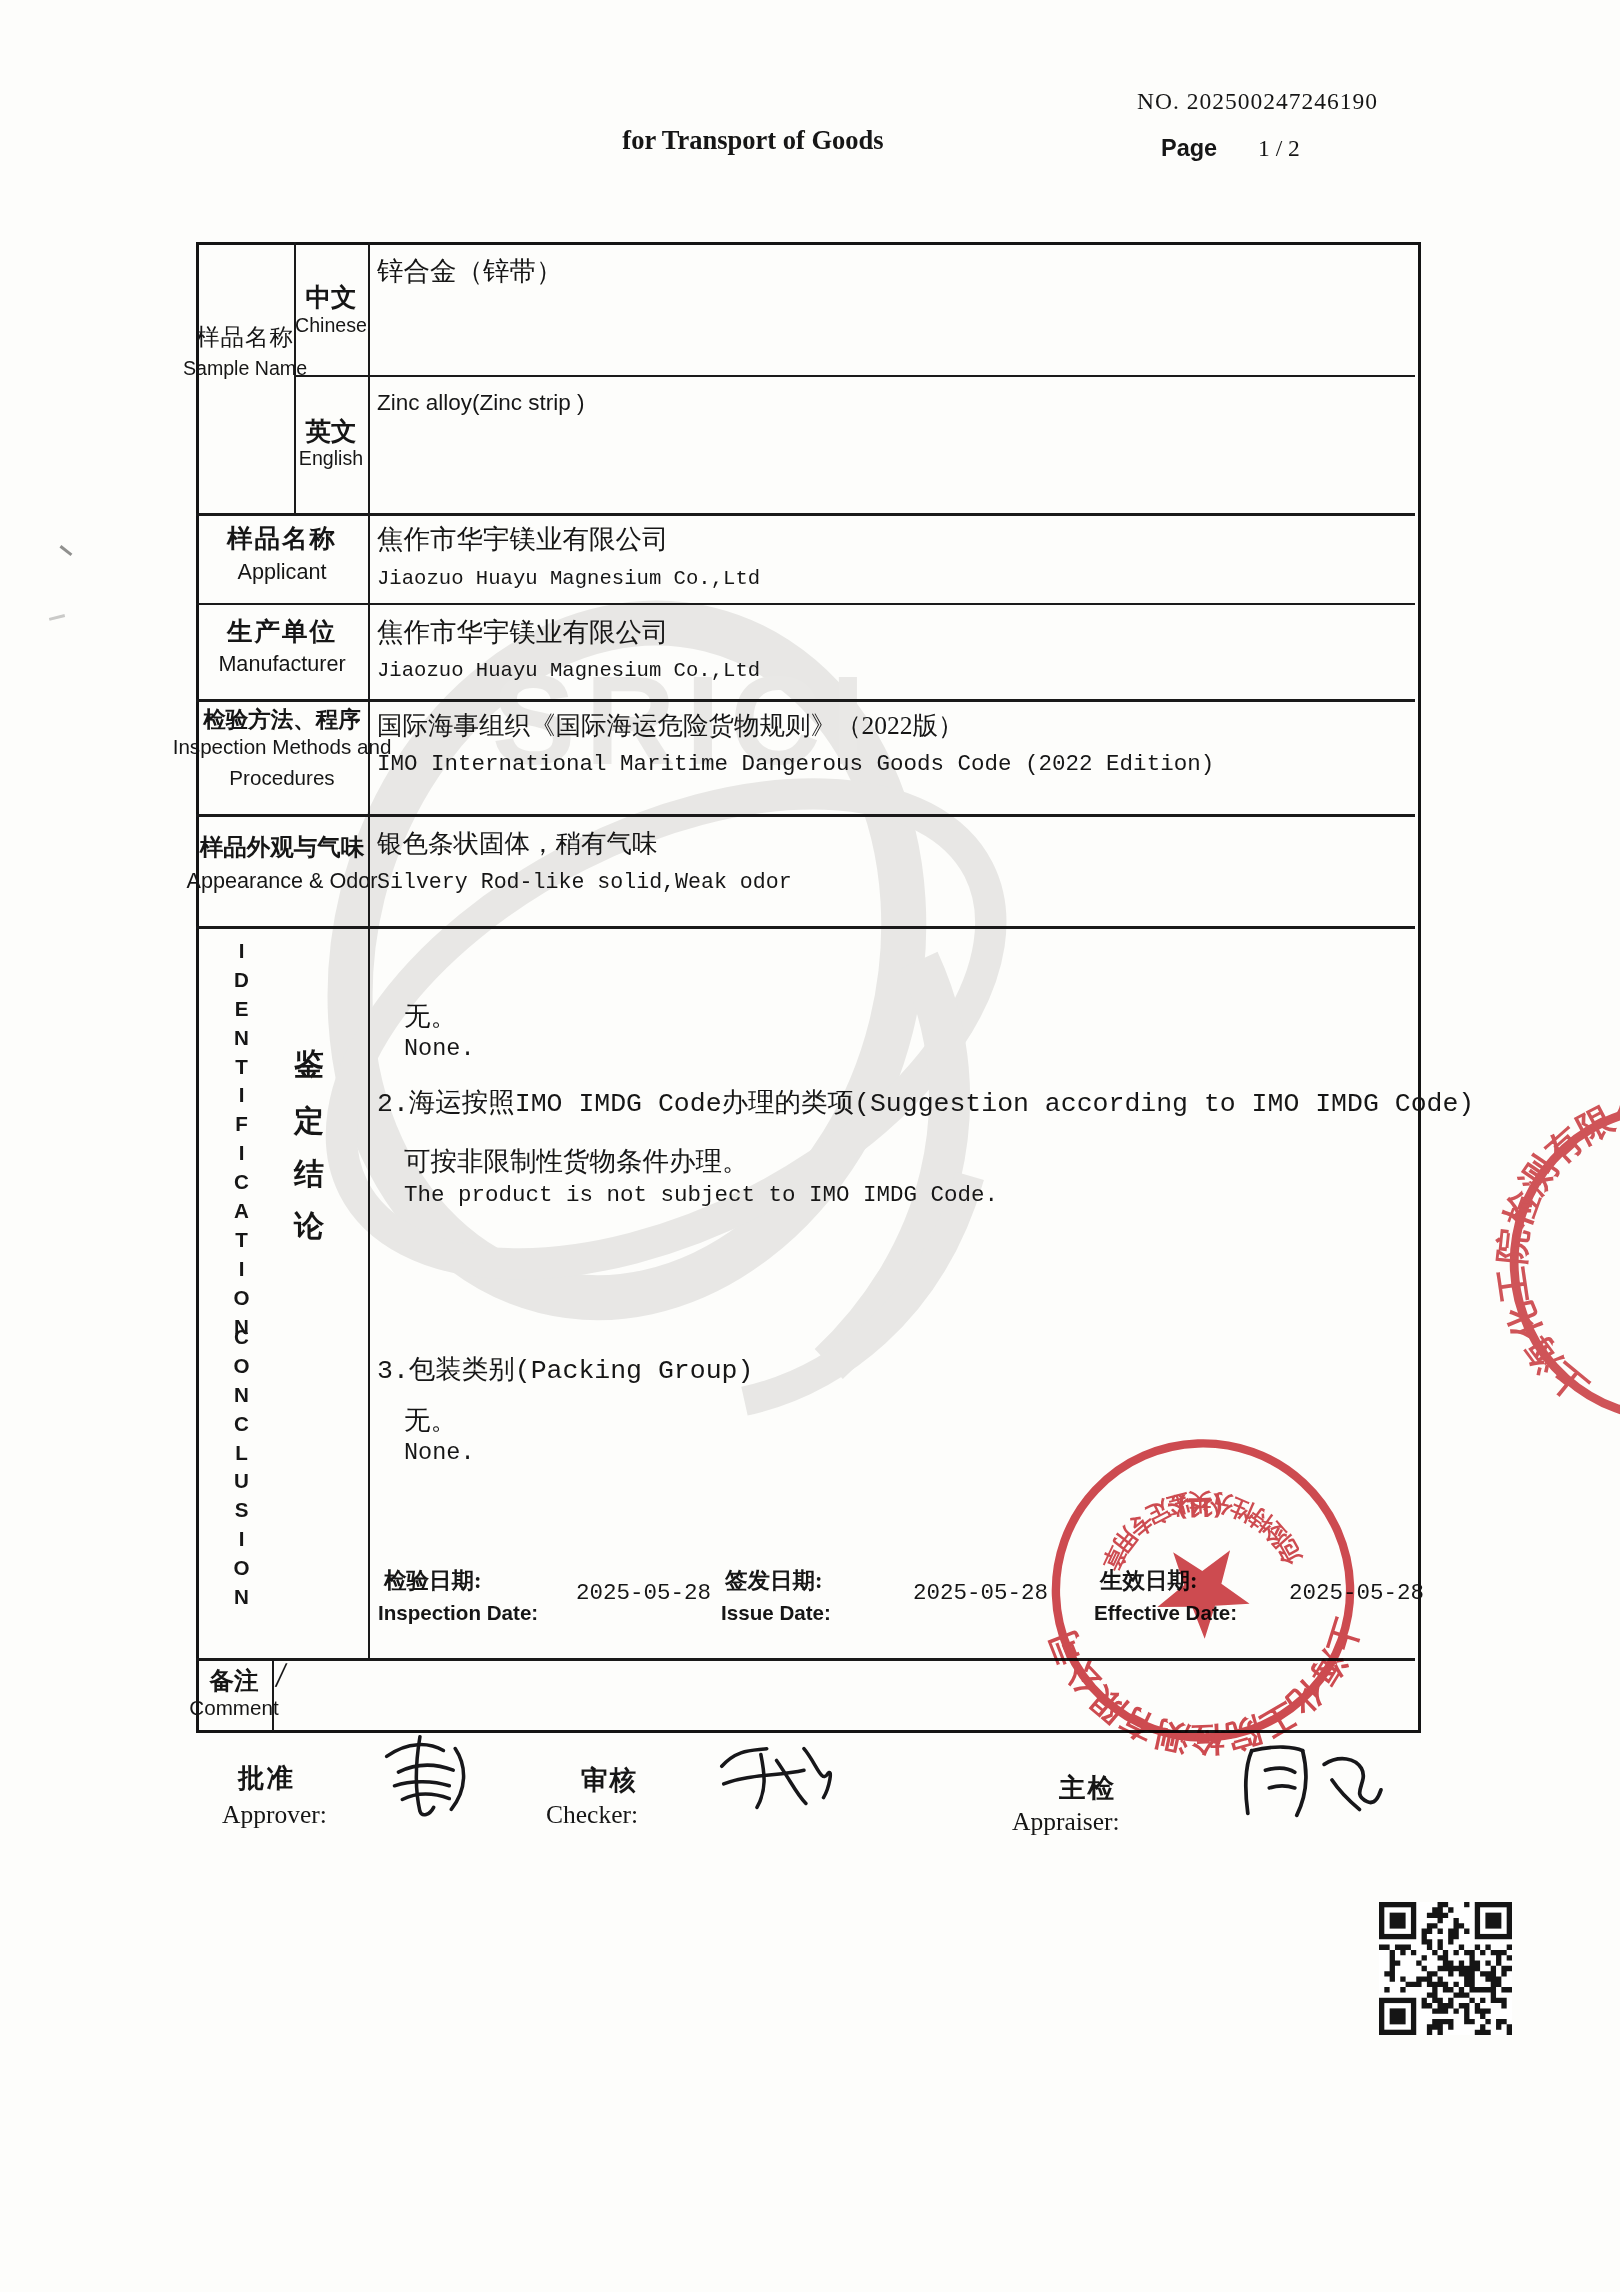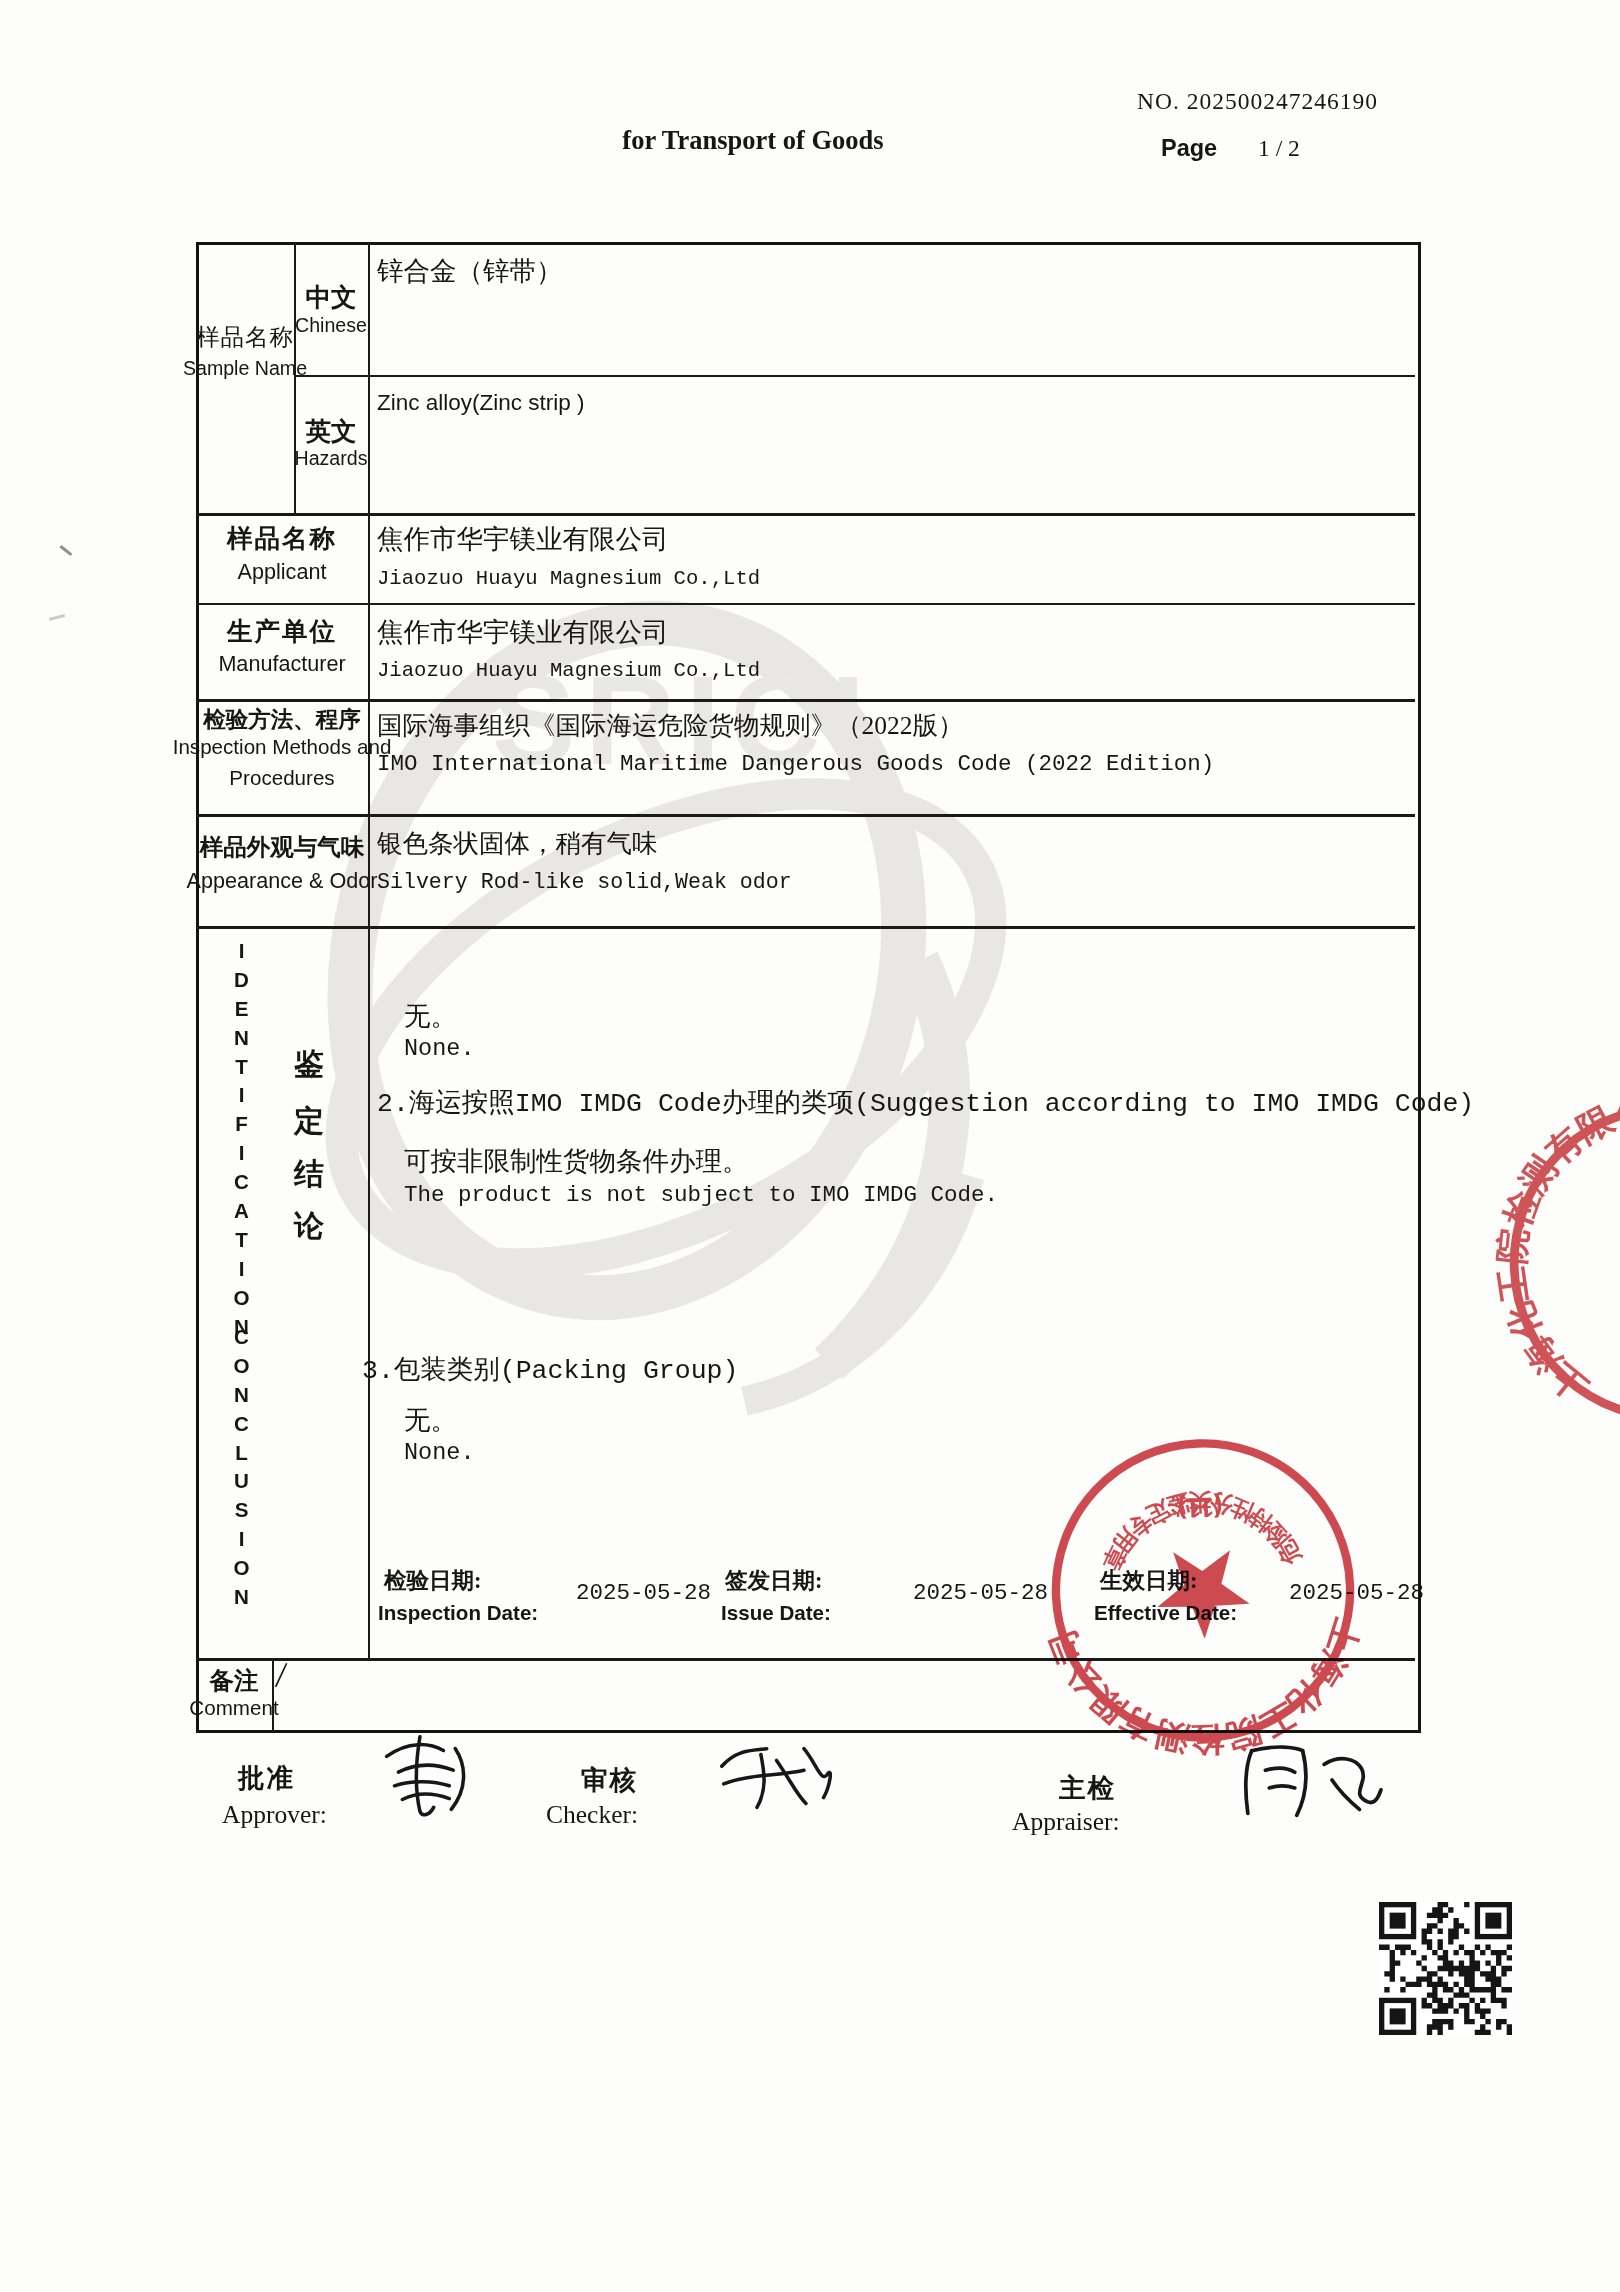--- a/index.html
+++ b/index.html
@@ -63,21 +63,21 @@
   <div class="hline" style="left:196px;top:1658px;width:1219px;height:2.9px;"></div>
 
   <div class="abs cjk cx" style="left:245px;top:321px;font-size:23.5px;letter-spacing:1px;">样品名称</div>
   <div class="abs sans cx" style="left:245px;top:357px;font-size:19.6px;">Sample Name</div>
 
   <div class="abs cjk b cx" style="left:331px;top:280px;font-size:25.5px;">中文</div>
   <div class="abs sans cx" style="left:331px;top:314px;font-size:19.6px;">Chinese</div>
   <div class="abs cjk" style="left:377px;top:253px;font-size:26.5px;">锌合金（锌带）</div>
 
   <div class="abs cjk b cx" style="left:331px;top:414px;font-size:25.5px;">英文</div>
-  <div class="abs sans cx" style="left:331px;top:447px;font-size:19.6px;">Hazards</div>
+  <div class="abs sans cx" style="left:331px;top:447px;font-size:19.6px;">English</div>
   <div class="abs sans" style="left:377px;top:390px;font-size:22.5px;">Zinc alloy(Zinc strip )</div>
 
   <div class="abs cjk b cx" style="left:282px;top:521px;font-size:25.5px;letter-spacing:2px;">样品名称</div>
   <div class="abs sans cx" style="left:282px;top:559px;font-size:21.6px;">Applicant</div>
   <div class="abs cjk" style="left:377px;top:521px;font-size:26.5px;">焦作市华宇镁业有限公司</div>
   <div class="abs mono" style="left:377px;top:567px;font-size:20.6px;">Jiaozuo Huayu Magnesium Co.,Ltd</div>
 
   <div class="abs cjk b cx" style="left:282px;top:614px;font-size:25.5px;letter-spacing:2px;">生产单位</div>
   <div class="abs sans cx" style="left:282px;top:651px;font-size:21.6px;">Manufacturer</div>
   <div class="abs cjk" style="left:377px;top:614px;font-size:26.5px;">焦作市华宇镁业有限公司</div>
@@ -98,21 +98,21 @@
   <div class="abs sans b vtext" style="left:229px;top:1325px;font-size:20.6px;letter-spacing:5.9px;">CONCLUSION</div>
   <div class="abs cjk b vtext" style="left:288px;top:1025px;font-size:30px;letter-spacing:54px;">鉴定结论</div>
 
   <div class="abs cjk" style="left:404px;top:998px;font-size:26.5px;">无。</div>
   <div class="abs mono" style="left:404px;top:1035px;font-size:23.5px;">None.</div>
 
   <div class="abs mixed" style="left:377px;top:1084px;font-size:26.5px;">2.海运按照IMO IMDG Code办理的类项(Suggestion according to IMO IMDG Code)</div>
   <div class="abs cjk" style="left:404px;top:1143px;font-size:26.5px;">可按非限制性货物条件办理。</div>
   <div class="abs mono" style="left:404px;top:1182px;font-size:22.5px;">The product is not subject to IMO IMDG Code.</div>
 
-  <div class="abs mixed" style="left:362px;top:1351px;font-size:26.5px;">3.包装类别(Packing Group)</div>
+  <div class="abs mixed" style="left:377px;top:1351px;font-size:26.5px;">3.包装类别(Packing Group)</div>
   <div class="abs cjk" style="left:404px;top:1402px;font-size:26.5px;">无。</div>
   <div class="abs mono" style="left:404px;top:1439px;font-size:23.5px;">None.</div>
 
   <div class="abs cjk b" style="left:384px;top:1565px;font-size:22.5px;">检验日期:</div>
   <div class="abs sans b" style="left:378px;top:1601px;font-size:20.6px;">Inspection Date:</div>
   <div class="abs mono" style="left:576px;top:1580px;font-size:22.5px;">2025-05-28</div>
 
   <div class="abs cjk b" style="left:725px;top:1565px;font-size:22.5px;">签发日期:</div>
   <div class="abs sans b" style="left:721px;top:1601px;font-size:20.6px;">Issue Date:</div>
   <div class="abs mono" style="left:913px;top:1580px;font-size:22.5px;">2025-05-28</div>

